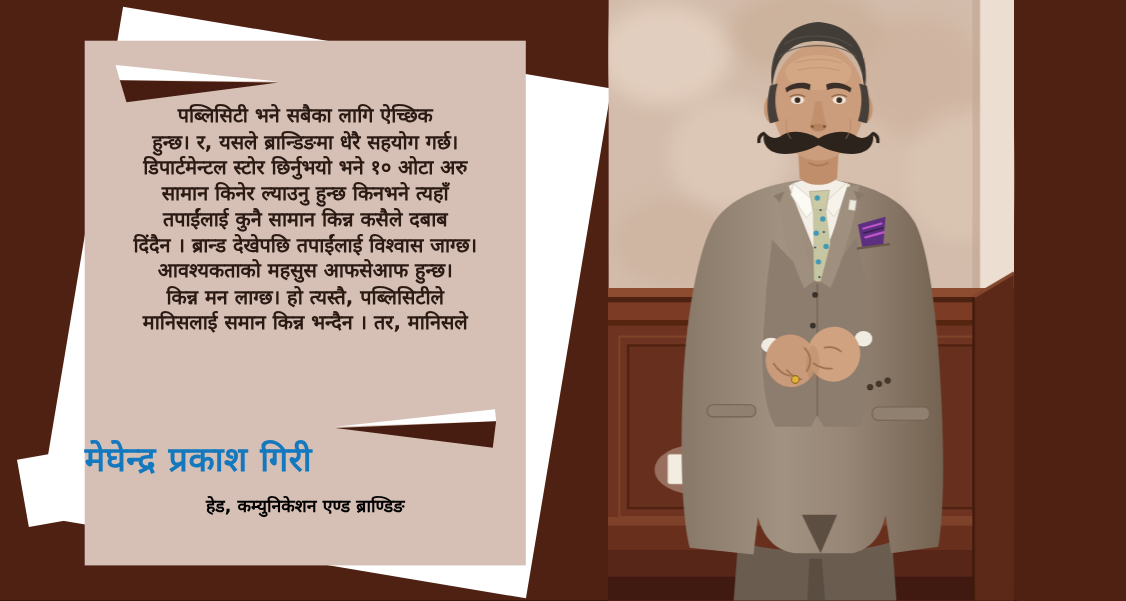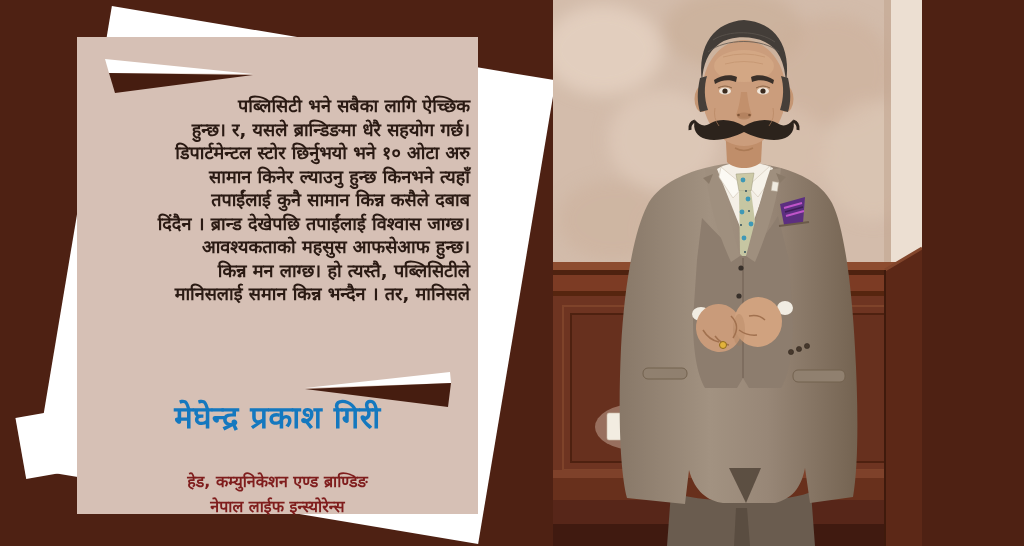--- a/index.html
+++ b/index.html
@@ -13,30 +13,30 @@
   .sheet2{left:20px;top:408px;width:110px;height:62px;transform:rotate(-10deg);}
   .card{
     position:absolute;left:77px;top:37px;width:401px;height:477px;
     background:#d6c0b5;
   }
   .quote{
     position:absolute;top:57px;left:8px;right:8px;
     text-align:center;font-size:18px;line-height:23.5px;
     color:#2a1a13;font-weight:600;
   }
-  .quote div{white-space:nowrap;text-align:right;}
+  .quote div{white-space:nowrap;}
   .person-name{
     position:absolute;top:358px;left:0;width:100%;
-    text-align:center;font-size:31px;font-weight:bold;
+    text-align:left;font-size:31px;font-weight:bold;
     color:#1478bf;letter-spacing:0.5px;
   }
   .person-roles{
-    position:absolute;top:432px;left:0;width:100%;
+    position:absolute;top:410px;left:0;width:100%;
     text-align:center;font-size:16px;line-height:25px;
-    color:#7f1d1d;font-weight:600;
+    color:#000000;font-weight:600;
   }
   .pennant{position:absolute;}
   .pennant-left{left:100px;top:55px;}
   .pennant-right{left:300px;top:368px;}
   .photo{position:absolute;left:553px;top:0;width:369px;height:546px;overflow:hidden;}
 </style>
 </head>
 <body>
 
 <div class="stage">
@@ -52,21 +52,20 @@
       <div>सामान किनेर ल्याउनु हुन्छ किनभने त्यहाँ</div>
       <div>तपाईंलाई कुनै सामान किन्न कसैले दबाब</div>
       <div>दिंदैन । ब्रान्ड देखेपछि तपाईंलाई विश्वास जाग्छ।</div>
       <div>आवश्यकताको महसुस आफसेआफ हुन्छ।</div>
       <div>किन्न मन लाग्छ। हो त्यस्तै, पब्लिसिटीले</div>
       <div>मानिसलाई समान किन्न भन्दैन । तर, मानिसले</div>
     </div>
     <div class="person-name">मेघेन्द्र प्रकाश गिरी</div>
     <div class="person-roles">
       <div>हेड, कम्युनिकेशन एण्ड ब्राण्डिङ</div>
-      <div>नेपाल लाईफ इन्स्योरेन्स</div>
     </div>
   </div>
 
   <svg class="pennant pennant-left" width="160" height="45">
     <polygon points="5,4 153,19 9,18" fill="#ffffff"></polygon>
     <polygon points="9,18 153,20 15,38" fill="#461d10"></polygon>
   </svg>
   <svg class="pennant pennant-right" width="155" height="42">
     <polygon points="5,20 150,4 151,15" fill="#ffffff"></polygon>
     <polygon points="5,21 151,15 148,39" fill="#461d10"></polygon>

